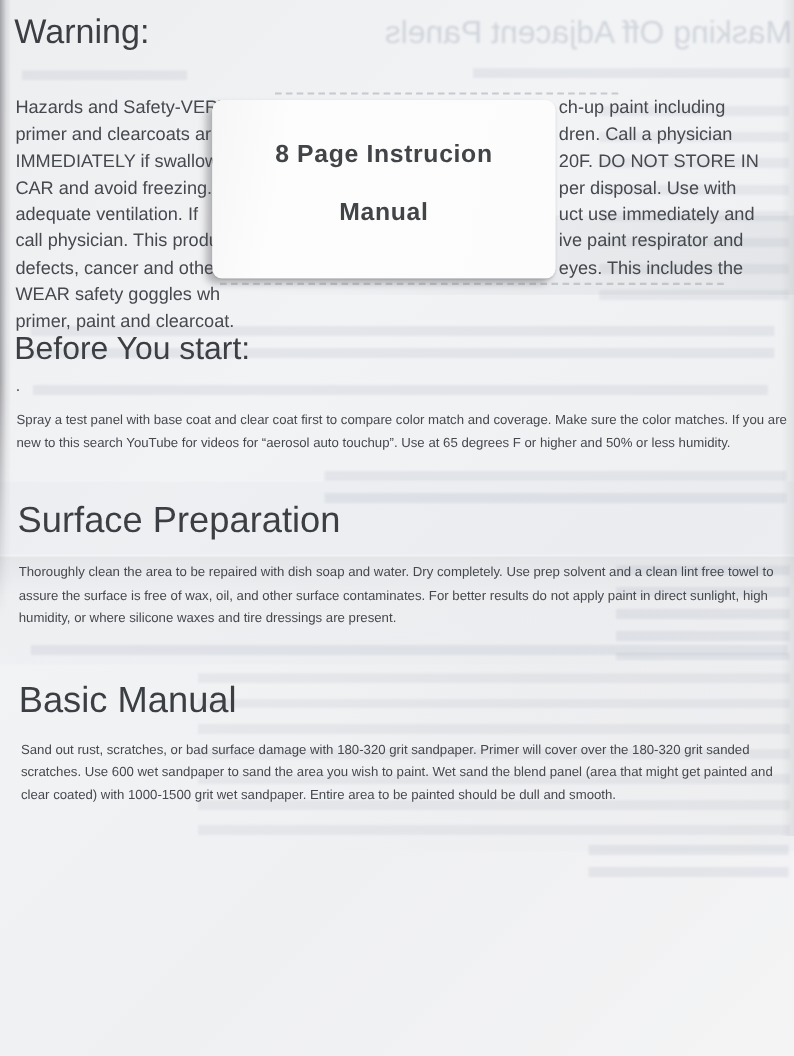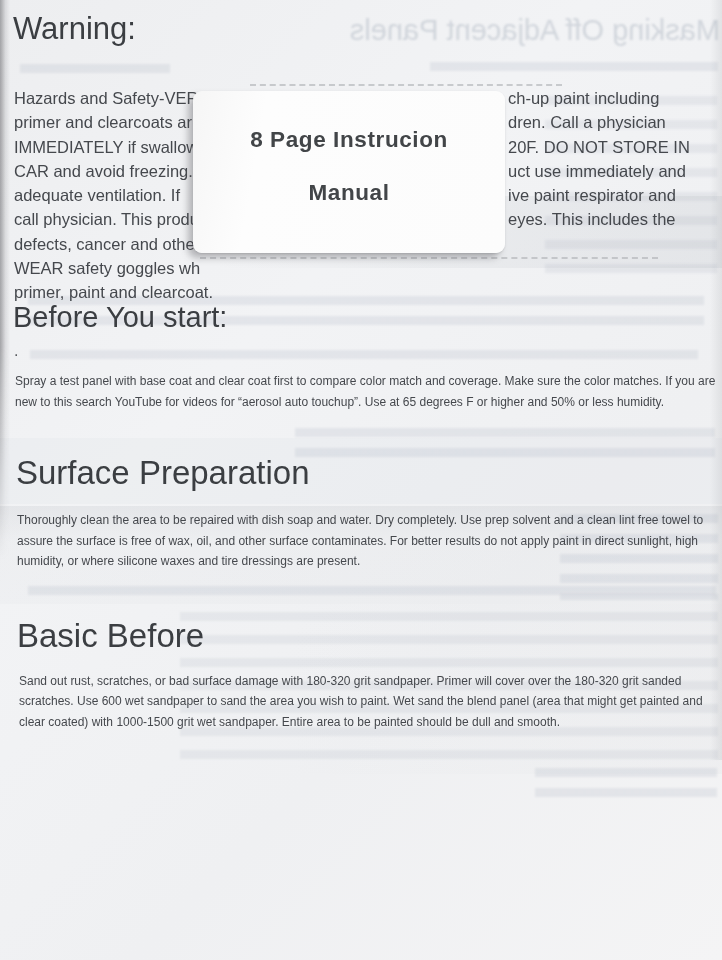--- a/index.html
+++ b/index.html
@@ -124,35 +124,36 @@
     <div>call physician. This produ</div>
     <div>defects, cancer and othe</div>
     <div>WEAR safety goggles wh</div>
     <div>primer, paint and clearcoat.</div>
   </div>
 
   <div class="warn-col warn-right">
     <div>ch-up paint including</div>
     <div>dren. Call a physician</div>
     <div>20F. DO NOT STORE IN</div>
+    <div>per disposal. Use with</div>
     <div>uct use immediately and</div>
     <div>ive paint respirator and</div>
     <div>eyes. This includes the</div>
   </div>
 
   <div class="perf perf-top"></div>
   <div class="perf perf-bottom"></div>
   <div class="sticker">
     <div class="sticker-line sticker-line1">8 Page Instrucion</div>
     <div class="sticker-line sticker-line2">Manual</div>
   </div>
 
   <div class="h h-before">Before You start:</div>
   <div class="stray-dot">.</div>
   <div class="para p-before">Spray a test panel with base coat and clear coat first to compare color match and coverage. Make sure the color matches.  If you are new to this search YouTube for videos for “aerosol auto touchup”.  Use at 65 degrees F or higher and 50% or less humidity.</div>
 
   <div class="h h-surface">Surface Preparation</div>
   <div class="para p-surface">Thoroughly clean the area to be repaired with dish soap and water.  Dry completely. Use prep solvent and a clean lint free towel to assure the surface is free of wax, oil, and other surface contaminates. For better results do not apply paint in direct sunlight, high humidity, or where silicone waxes and tire dressings are present.</div>
 
-  <div class="h h-sanding">Basic Before</div>
+  <div class="h h-sanding">Basic Manual</div>
   <div class="para p-sanding1">Sand out rust, scratches, or bad surface damage with 180-320 grit sandpaper. Primer will cover over the 180-320 grit sanded scratches. Use 600 wet sandpaper to sand the area you wish to paint. Wet sand the blend panel (area that might get painted and clear coated) with 1000-1500 grit wet sandpaper. Entire area to be painted should be dull and smooth.</div>
 
 </div>
 
 </body></html>

